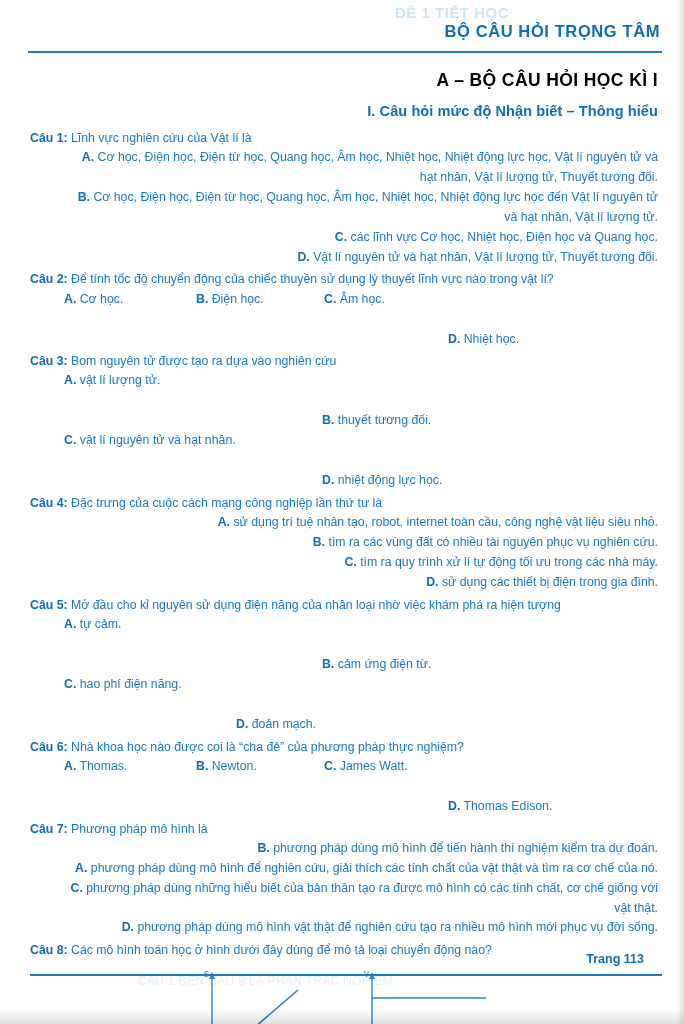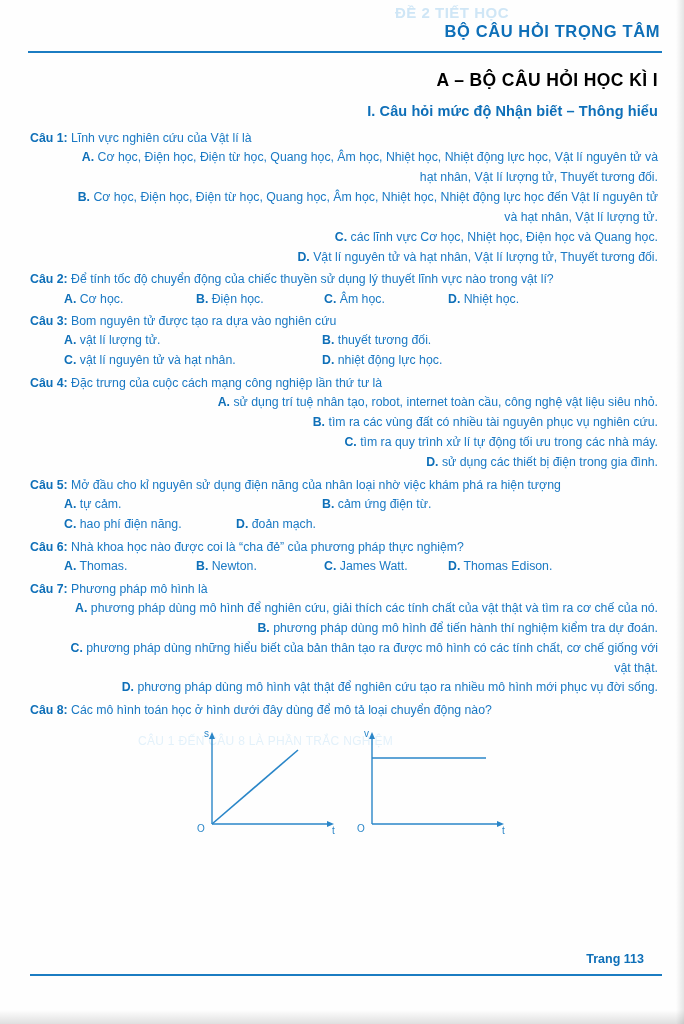--- a/index.html
+++ b/index.html
@@ -103,21 +103,21 @@
     padding-left: 34px;
   }
   .row > div {
     font-size: 12.3px;
     line-height: 1.62;
   }
   .w4a { width: 132px; }
   .w4b { width: 128px; }
   .w4c { width: 124px; }
   .w2a { width: 258px; }
-  .wfree { width: auto; }
+  .wfree { width: auto; margin-top: 40px; }
   
   .graphs {
     position: relative;
     height: 120px;
     margin-top: 8px;
   }
   .ghost-text {
     position: absolute;
     color: #e3f1fa;
     font-size: 12px;
@@ -159,21 +159,21 @@
     height: 14px;
     background: linear-gradient(to bottom, rgba(0,0,0,0.0), rgba(0,0,0,0.12));
   }
 </style>
 </head>
 <body>
 
 <div class="page">
 
   <div class="header">
-    <div class="header-faint">ĐỀ 2 TIẾT HỌC</div>
+    <div class="header-faint">ĐỀ 1 TIẾT HỌC</div>
     <div class="header-title">BỘ CÂU HỎI TRỌNG TÂM</div>
     <div class="header-rule"></div>
   </div>
 
   <div class="content">
 
     <div class="doc-title">A – BỘ CÂU HỎI HỌC KÌ I</div>
     <div class="section-heading">I. Câu hỏi mức độ Nhận biết – Thông hiểu</div>
 
     <div class="q">
@@ -325,26 +325,26 @@
         </div>
       </div>
     </div>
 
     <div class="q">
       <div class="q-stem">
         <span class="q-label">Câu 7:</span>
         <span>Phương pháp mô hình là</span>
       </div>
       <div class="opt-line indent">
+        <span class="opt-letter">B.</span>
+        <span>phương pháp dùng mô hình để tiến hành thí nghiệm kiểm tra dự đoán.</span>
+      </div>
+      <div class="opt-line indent">
         <span class="opt-letter">A.</span>
         <span>phương pháp dùng mô hình để nghiên cứu, giải thích các tính chất của vật thật và tìm ra cơ chế của nó.</span>
-      </div>
-      <div class="opt-line indent">
-        <span class="opt-letter">B.</span>
-        <span>phương pháp dùng mô hình để tiến hành thí nghiệm kiểm tra dự đoán.</span>
       </div>
       <div class="opt-line indent">
         <span class="opt-letter">C.</span>
         <span>phương pháp dùng những hiểu biết của bản thân tạo ra được mô hình có các tính chất, cơ chế giống với vật thật.</span>
       </div>
       <div class="opt-line indent">
         <span class="opt-letter">D.</span>
         <span>phương pháp dùng mô hình vật thật để nghiên cứu tạo ra nhiều mô hình mới phục vụ đời sống.</span>
       </div>
     </div>

